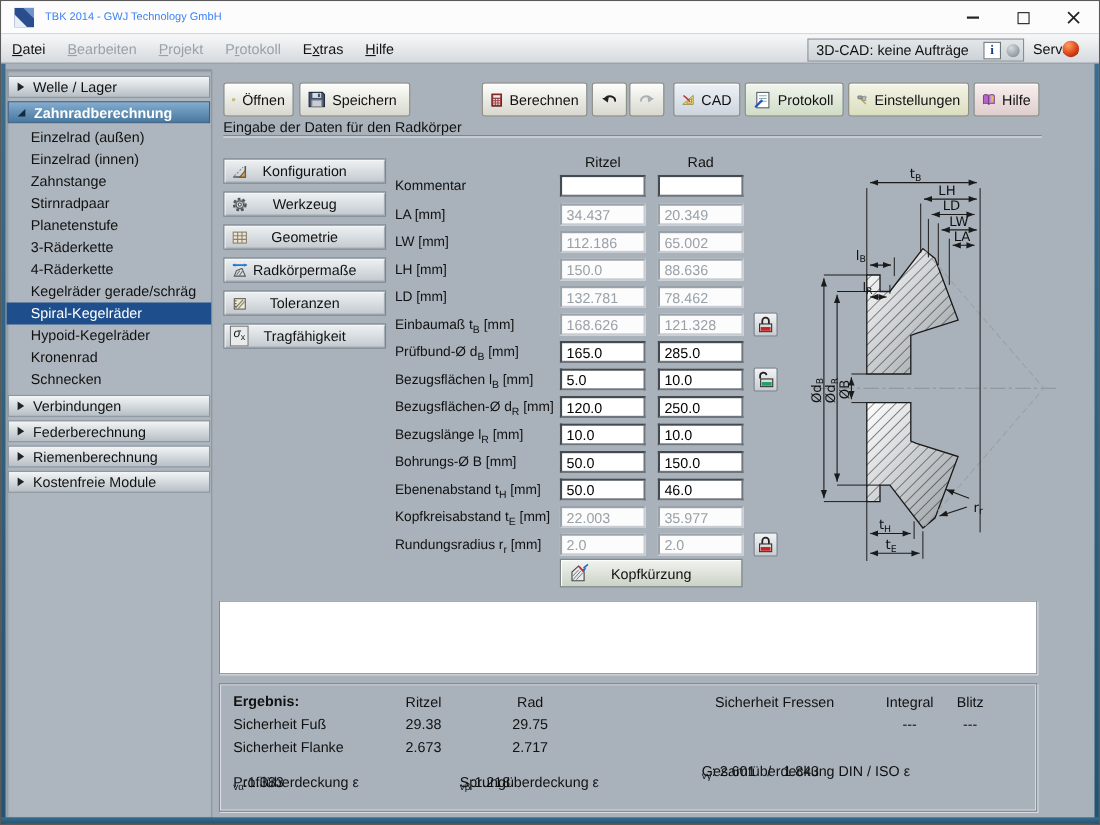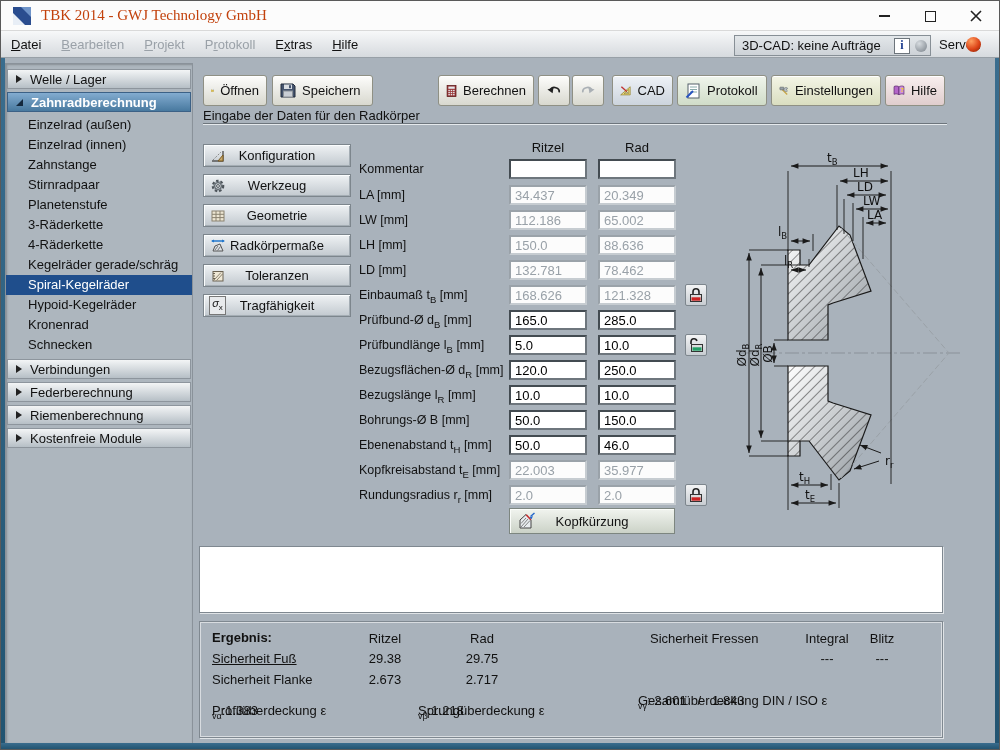--- a/index.html
+++ b/index.html
@@ -9,21 +9,21 @@
     border:1px solid #5a5a5a;overflow:hidden;}
   
   .frame-l,.frame-r,.frame-b{position:absolute;background:linear-gradient(#3a6d8e,#225471);z-index:50;}
   .frame-l{left:0;top:57px;bottom:0;width:4px;}
   .frame-r{right:0;top:57px;bottom:0;width:4px;}
   .frame-b{left:0;right:0;bottom:0;height:6px;}
   
   .titlebar{position:absolute;left:0;top:0;width:100%;height:30px;background:#fcfcfc;
     border-bottom:1px solid #d9d9d9;display:flex;align-items:center;}
   .app-icon{width:18px;height:18px;margin:0 10px 0 12px;}
-  .title-text{font-size:15px;color:#c2410c;font-family:Liberation Serif, serif;}
+  .title-text{font-size:10px;color:#3b82f6;}
   .win-controls{position:absolute;right:0;top:0;height:30px;display:flex;}
   .win-btn{width:46px;height:30px;display:flex;align-items:center;justify-content:center;}
   .glyph-min{width:11px;border-top:2px solid #222;}
   .glyph-max{width:11px;height:11px;border:1.5px solid #222;}
   
   .menubar{position:absolute;left:0;top:30px;width:100%;height:27px;
     background:linear-gradient(#f7f8f9,#d6dade);border-bottom:1px solid #98a0a7;
     display:flex;align-items:center;padding-left:10px;}
   .menu-item{margin-right:20px;cursor:default;}
   .menu-item .key{text-decoration:underline;}
@@ -379,21 +379,21 @@
         <rect x="2.5" y="10.3" width="9" height="3.4" fill="#cc2222"></rect>
       </svg>
     </span>
   </div>
   <div class="frow" style="top:309px;">
     <span class="flabel"><span>Prüfbund-Ø d</span><sub>B</sub><span> [mm]</span></span>
     <input class="inp ed r1" value="165.0" style="">
     <input class="inp ed r2" value="285.0" style="">
   </div>
   <div class="frow" style="top:334px;">
-    <span class="flabel"><span>Prüfbundlänge l</span><sub>B</sub><span> [mm]</span></span>
+    <span class="flabel"><span>Bezugsflächen l</span><sub>B</sub><span> [mm]</span></span>
     <input class="inp ed r1" value="5.0" style="">
     <input class="inp ed r2" value="10.0" style="">
     <span class="lockbtn">
       <svg width="15" height="16" viewBox="0 0 15 16">
         <path d="M2,7 V4.6 a3,3 0 0 1 5.9,-0.6" fill="none" stroke="#222" stroke-width="1.6"></path>
         <rect x="2.5" y="7.5" width="11" height="7" fill="#dcdcdc" stroke="#333"></rect>
         <rect x="3.5" y="10.3" width="9" height="3.4" fill="#22a066"></rect>
       </svg>
     </span>
   </div>
@@ -532,21 +532,21 @@
   <div class="msgbox"></div>
 
   <div class="results">
     <span class="res-title" style="left:12px;top:8px;">Ergebnis:</span>
     <span class="ctr" style="left:155px;top:9px;width:60px;">Ritzel</span>
     <span class="ctr" style="left:252px;top:9px;width:60px;">Rad</span>
     <span style="left:450px;top:9px;">Sicherheit Fressen</span>
     <span class="ctr" style="left:592px;top:9px;width:70px;">Integral</span>
     <span class="ctr" style="left:652px;top:9px;width:60px;">Blitz</span>
 
-    <span style="left:12px;top:29px;text-decoration:underline;">Sicherheit Fuß</span>
+    <span style="left:12px;top:29px;">Sicherheit Fuß</span>
     <span class="ctr" style="left:155px;top:29px;width:60px;">29.38</span>
     <span class="ctr" style="left:252px;top:29px;width:60px;">29.75</span>
     <span class="ctr" style="left:592px;top:29px;width:70px;">---</span>
     <span class="ctr" style="left:652px;top:29px;width:60px;">---</span>
 
     <span style="left:12px;top:50px;">Sicherheit Flanke</span>
     <span class="ctr" style="left:155px;top:50px;width:60px;">2.673</span>
     <span class="ctr" style="left:252px;top:50px;width:60px;">2.717</span>
 
     <span class="ovl" style="left:12px;top:81px;"><span>Profilüberdeckung ε</span><sub>vα</sub><span>:</span>&nbsp;<span class="pre">1.383</span></span>

